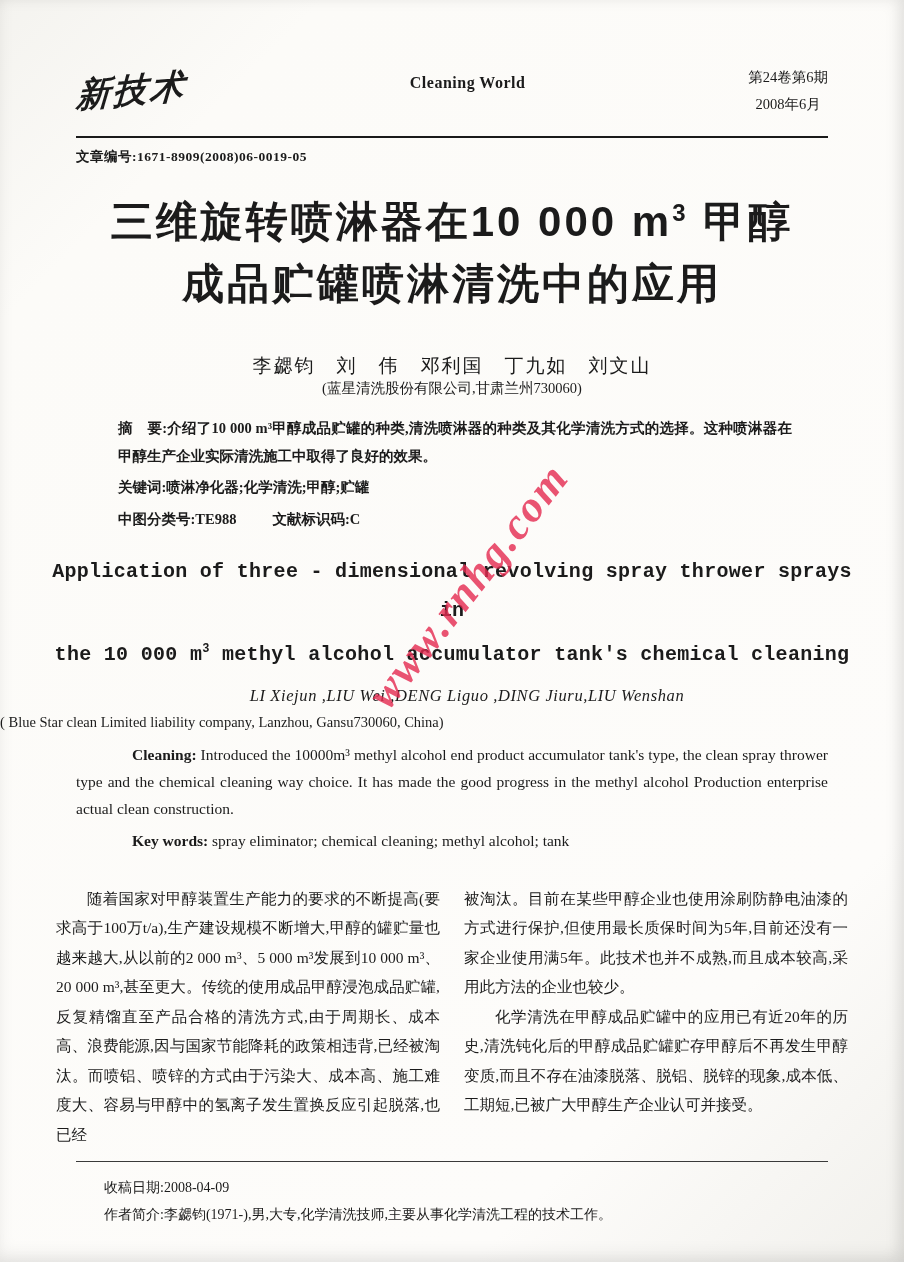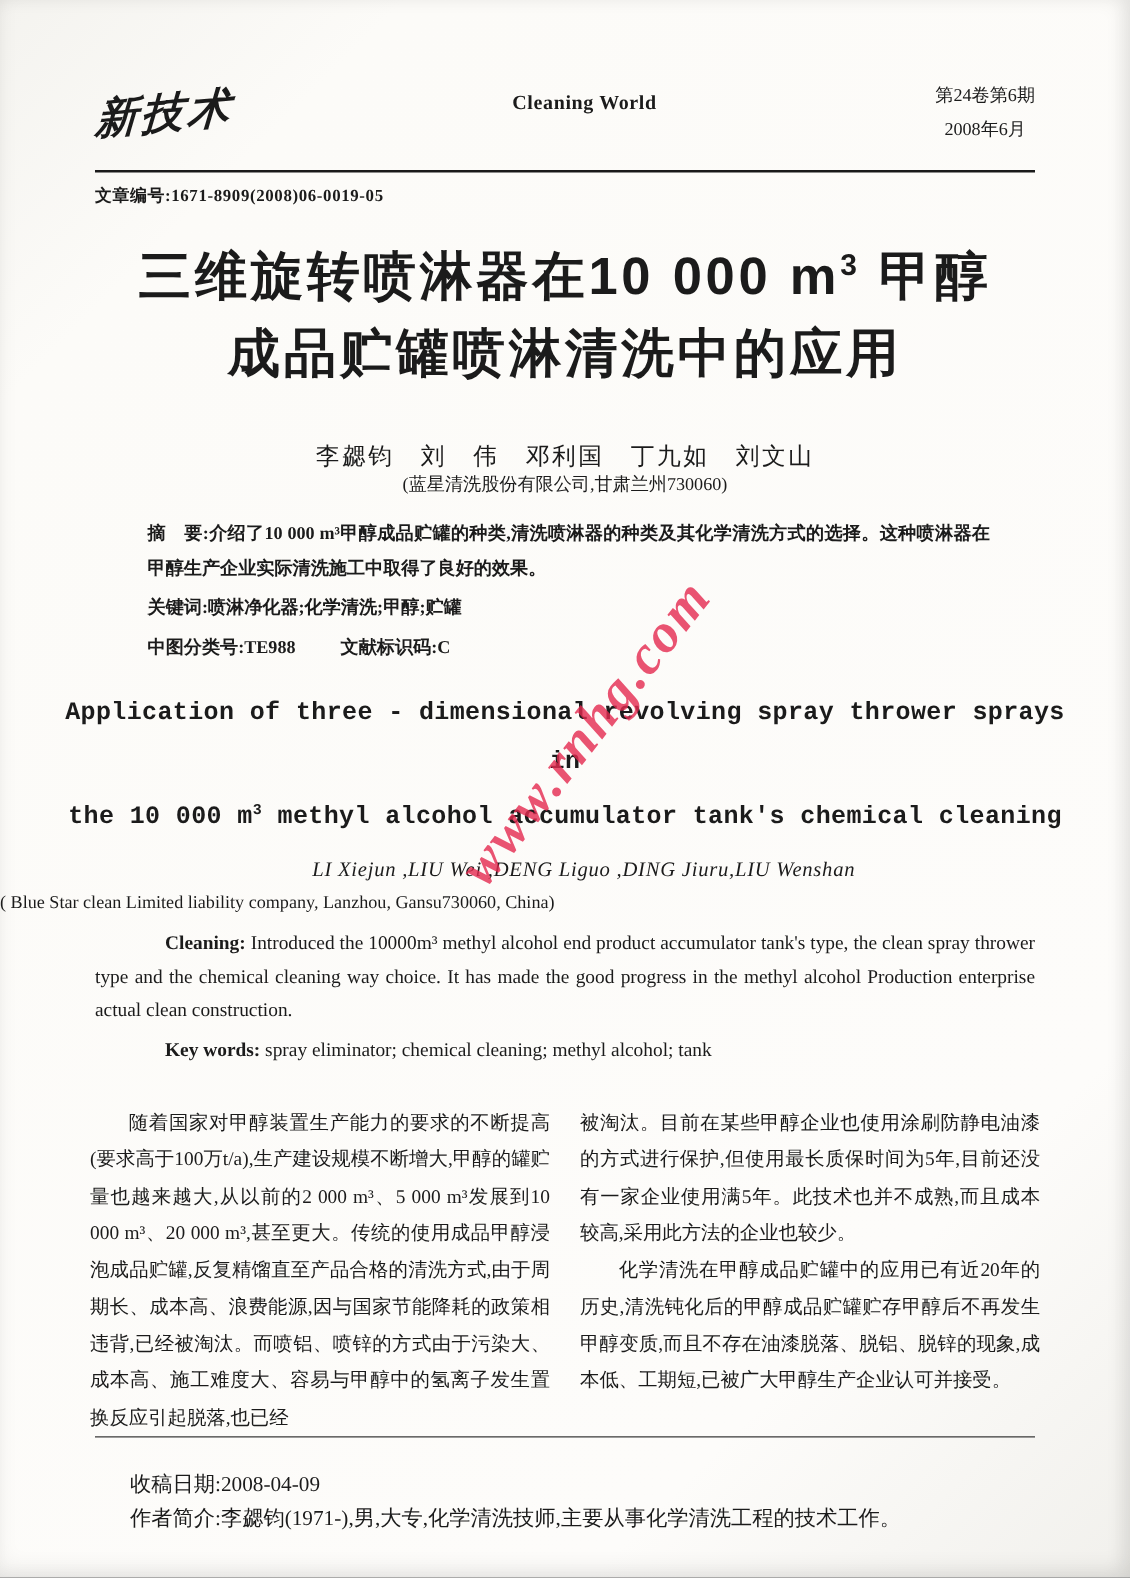--- a/index.html
+++ b/index.html
@@ -33,26 +33,26 @@
   
   .t-en{margin:20px 42px 0;text-align:center;font-size:20px;font-weight:bold;line-height:39px;letter-spacing:.3px;}
   .t-en .tl{display:block;font-family:Liberation Mono, monospace;}
   .t-en sup{font-size:12px;vertical-align:super;}
   .au-en{margin-top:12px;text-align:center;font-style:italic;font-size:16.5px;letter-spacing:.6px;padding-left:30px;}
   .af-en{margin-top:8px;text-align:left;font-size:14.5px;}
   .abs-en{margin:10px 76px 0;font-size:15.5px;line-height:27px;text-align:justify;text-indent:56px;}
   .kw-en{margin:5px 76px 0;font-size:15.5px;line-height:27px;text-indent:56px;}
   b{font-weight:bold;}
   
-  .cols{display:flex;gap:24px;margin:30px 72px 0;}
+  .cols{display:flex;gap:24px;margin:30px 56px 0;}
   .col{flex:1;font-size:15.5px;line-height:29.5px;text-align:justify;}
   .col p{margin:0;}
   .col p.ind{text-indent:2em;}
   
-  .footer{position:absolute;left:76px;right:76px;bottom:34px;border-top:1px solid #3a3a3a;padding-top:24px;font-size:17px;line-height:27px;}
+  .footer{position:absolute;left:76px;right:76px;bottom:34px;border-top:1px solid #3a3a3a;padding-top:12px;font-size:14px;line-height:27px;}
   .footer .row{padding-left:28px;}
   
   .wm{position:absolute;left:278px;top:560px;width:380px;text-align:center;
       font-size:44px;font-style:italic;font-weight:bold;letter-spacing:2px;
       transform:rotate(-52deg);opacity:.8;pointer-events:none;}
 </style>
 </head>
 <body>
 
 <div class="page">

